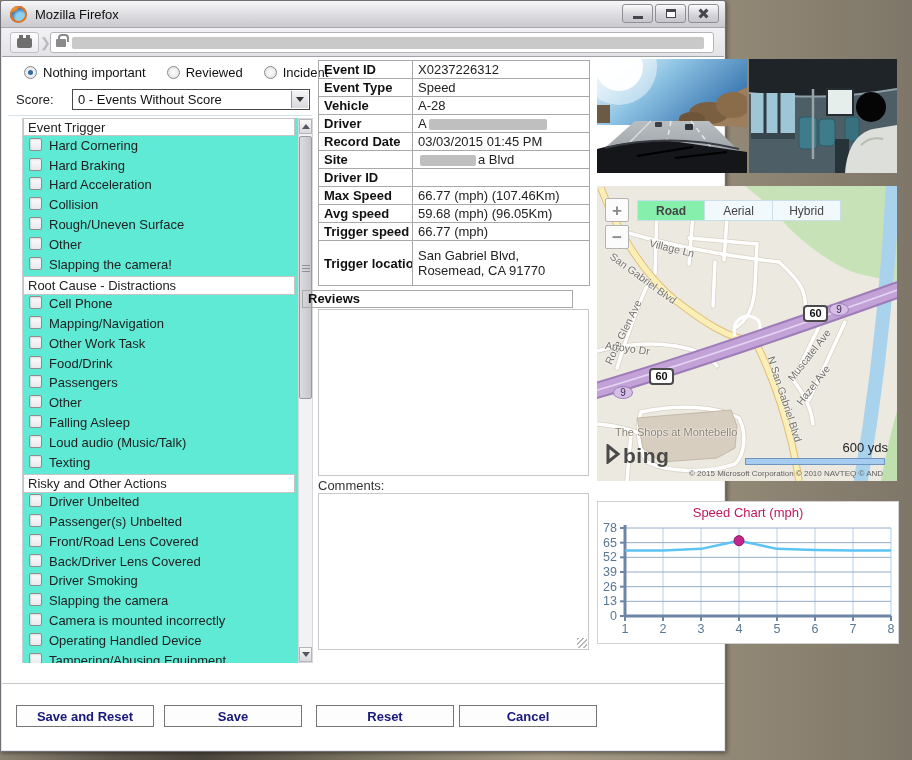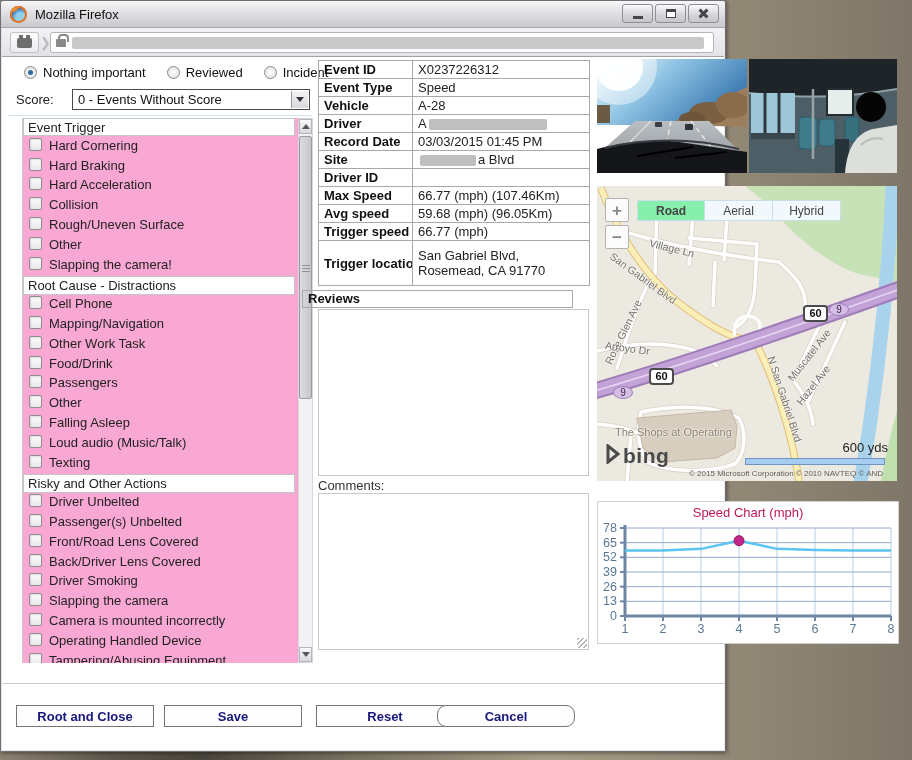--- a/index.html
+++ b/index.html
@@ -60,21 +60,21 @@
   .score-row { position:absolute; left:14px; top:32px; font-size:13px; color:#222; }
   .score-label { position:absolute; left:0; top:3px; }
   .select-box { position:absolute; left:56px; top:0; width:238px; height:21px; background:#fff;
     border:1px solid #4a4a4a; font-size:13px; color:#111; line-height:19px; padding-left:5px; }
   .select-arrow { position:absolute; right:1px; top:1px; width:17px; height:17px;
     background:linear-gradient(#f4f4f6,#d8d8dd); border-left:1px solid #9a9aa0;
     display:flex; align-items:center; justify-content:center; }
   .select-arrow::after { content:''; width:0; height:0; border:4px solid transparent; border-top:5px solid #333; margin-top:4px; }
   .score-divider { position:absolute; left:6px; top:58px; width:304px; border-top:1px solid #d4e2ec; }
   .checklist { position:absolute; left:20px; top:61px; width:291px; height:545px;
-    border-left:1px solid #cccccc; overflow:hidden; background:#f9a8d4; }
+    border-left:1px solid #cccccc; overflow:hidden; background:#5eead4; }
   .list-header { width:272px; height:18.3px; margin-bottom:1.5px; border:1px solid #c5c5c5;
     font-size:13px; color:#222; line-height:17px; padding-left:4px; background:#fff; }
   .list-item { width:272px; height:18.3px; margin-bottom:1.5px; padding-left:6px;
     display:flex; align-items:flex-start; font-size:13px; color:#222; }
   .cbx { width:13px; height:13px; border:1px solid #8e8e8e; border-radius:2px;
     background:linear-gradient(#fcfcfc,#e9e9ed); box-shadow:inset 1px 1px 2px rgba(0,0,0,.12); flex:0 0 auto; }
   .cbl { margin-left:7px; white-space:nowrap; }
   .scrollbar { position:absolute; right:0; top:0; width:15px; height:545px; background:#f2f2f4; border:1px solid #d8d8dc; }
   .sb-btn { position:absolute; left:0; width:13px; height:15px; background:linear-gradient(#fafafa,#d9d9de);
     border:1px solid #b5b5bb; display:flex; align-items:center; justify-content:center; }
@@ -137,21 +137,21 @@
   .chart-box svg { position:absolute; left:1px; top:20px; }
 
   
   .footer-divider { position:absolute; left:0; right:0; top:626px; border-top:1px solid #c9c9c9; }
   .btn { position:absolute; top:648px; height:22px; background:#fdfdfd; border:1px solid #767676;
     font-family:"Liberation Sans",sans-serif; font-size:13px; font-weight:bold; color:#17177c;
     text-align:center; line-height:20px; }
   .btn-save-close { left:14px;  width:138px; }
   .btn-save       { left:162px; width:138px; }
   .btn-reset      { left:314px; width:138px; }
-  .btn-cancel     { left:435px; width:138px;border-radius:9px; }
+  .btn-cancel     { left:457px; width:138px; }
 </style>
 </head>
 <body>
 
 <div class="window">
 
   <div class="titlebar">
     <span class="ff-icon"></span>
     <span class="title-text">Mozilla Firefox</span>
     <div class="win-controls">
@@ -490,21 +490,21 @@
         <div class="map-tab">Aerial</div>
         <div class="map-tab">Hybrid</div>
       </div>
       <span class="maplbl" style="left:52px; top:56px; transform:rotate(14deg);">Village Ln</span>
       <span class="maplbl" style="left:18px; top:64px; transform:rotate(36deg); transform-origin:left top;">San Gabriel Blvd</span>
       <span class="maplbl" style="left:-14px; top:140px; width:80px; text-align:center; transform:rotate(-64deg);">Rose Glen Ave</span>
       <span class="maplbl" style="left:8px; top:156px; transform:rotate(8deg);">Arroyo Dr</span>
       <span class="maplbl" style="left:172px; top:163px; width:80px; text-align:center; transform:rotate(-52deg);">Muscatel Ave</span>
       <span class="maplbl" style="left:186px; top:193px; width:60px; text-align:center; transform:rotate(-52deg);">Hazel Ave</span>
       <span class="maplbl" style="left:133px; top:207px; width:110px; text-align:center; transform:rotate(72deg);">N San Gabriel Blvd</span>
-      <span class="maplbl map-place" style="left:18px; top:240px;">The Shops at Operating</span>
+      <span class="maplbl map-place" style="left:18px; top:240px;">The Shops at Montebello</span>
       <span class="shield60" style="left:52px; top:182px;">60</span>
       <span class="shield60" style="left:206px; top:119px;">60</span>
       <span class="badge9" style="left:16px; top:200px;">9</span>
       <span class="badge9" style="left:232px; top:117px;">9</span>
       <span class="scale-label">600 yds</span>
       <div class="scalebar"></div>
       <div class="bing-logo">
         <svg width="16" height="20" viewBox="0 0 16 20">
           <path d="M3,2 L13,10 L3,18 Z" fill="none" stroke="#4a4a4a" stroke-width="3"></path>
         </svg>
@@ -562,19 +562,19 @@
           <line x1="254" y1="94" x2="254" y2="99" stroke="#6d86a6" stroke-width="2"></line>
           <text x="254" y="111" text-anchor="middle" font-size="12.5" fill="#5a7894" font-family="Liberation Sans, sans-serif">7</text>
           <line x1="292" y1="94" x2="292" y2="99" stroke="#6d86a6" stroke-width="2"></line>
           <text x="292" y="111" text-anchor="middle" font-size="12.5" fill="#5a7894" font-family="Liberation Sans, sans-serif">8</text>
           <polyline points="26,28.56410256410257 64,28.56410256410257 102,26.871794871794876 140,18.669743589743604 178,26.871794871794876 216,28 254,28.56410256410257 292,28.56410256410257" fill="none" stroke="#5bc4f2" stroke-width="2.5" stroke-linejoin="round"></polyline>
           <circle cx="140" cy="18.669743589743604" r="5" fill="#c4258c" stroke="#8e1563" stroke-width="1"></circle>
         </svg>
     </div>
 
     <div class="footer-divider"></div>
-    <button class="btn btn-save-close">Root and Close</button>
+    <button class="btn btn-save-close">Save and Reset</button>
     <button class="btn btn-save">Save</button>
     <button class="btn btn-reset">Reset</button>
     <button class="btn btn-cancel">Cancel</button>
 
   </div>
 </div>
 
 </body></html>

